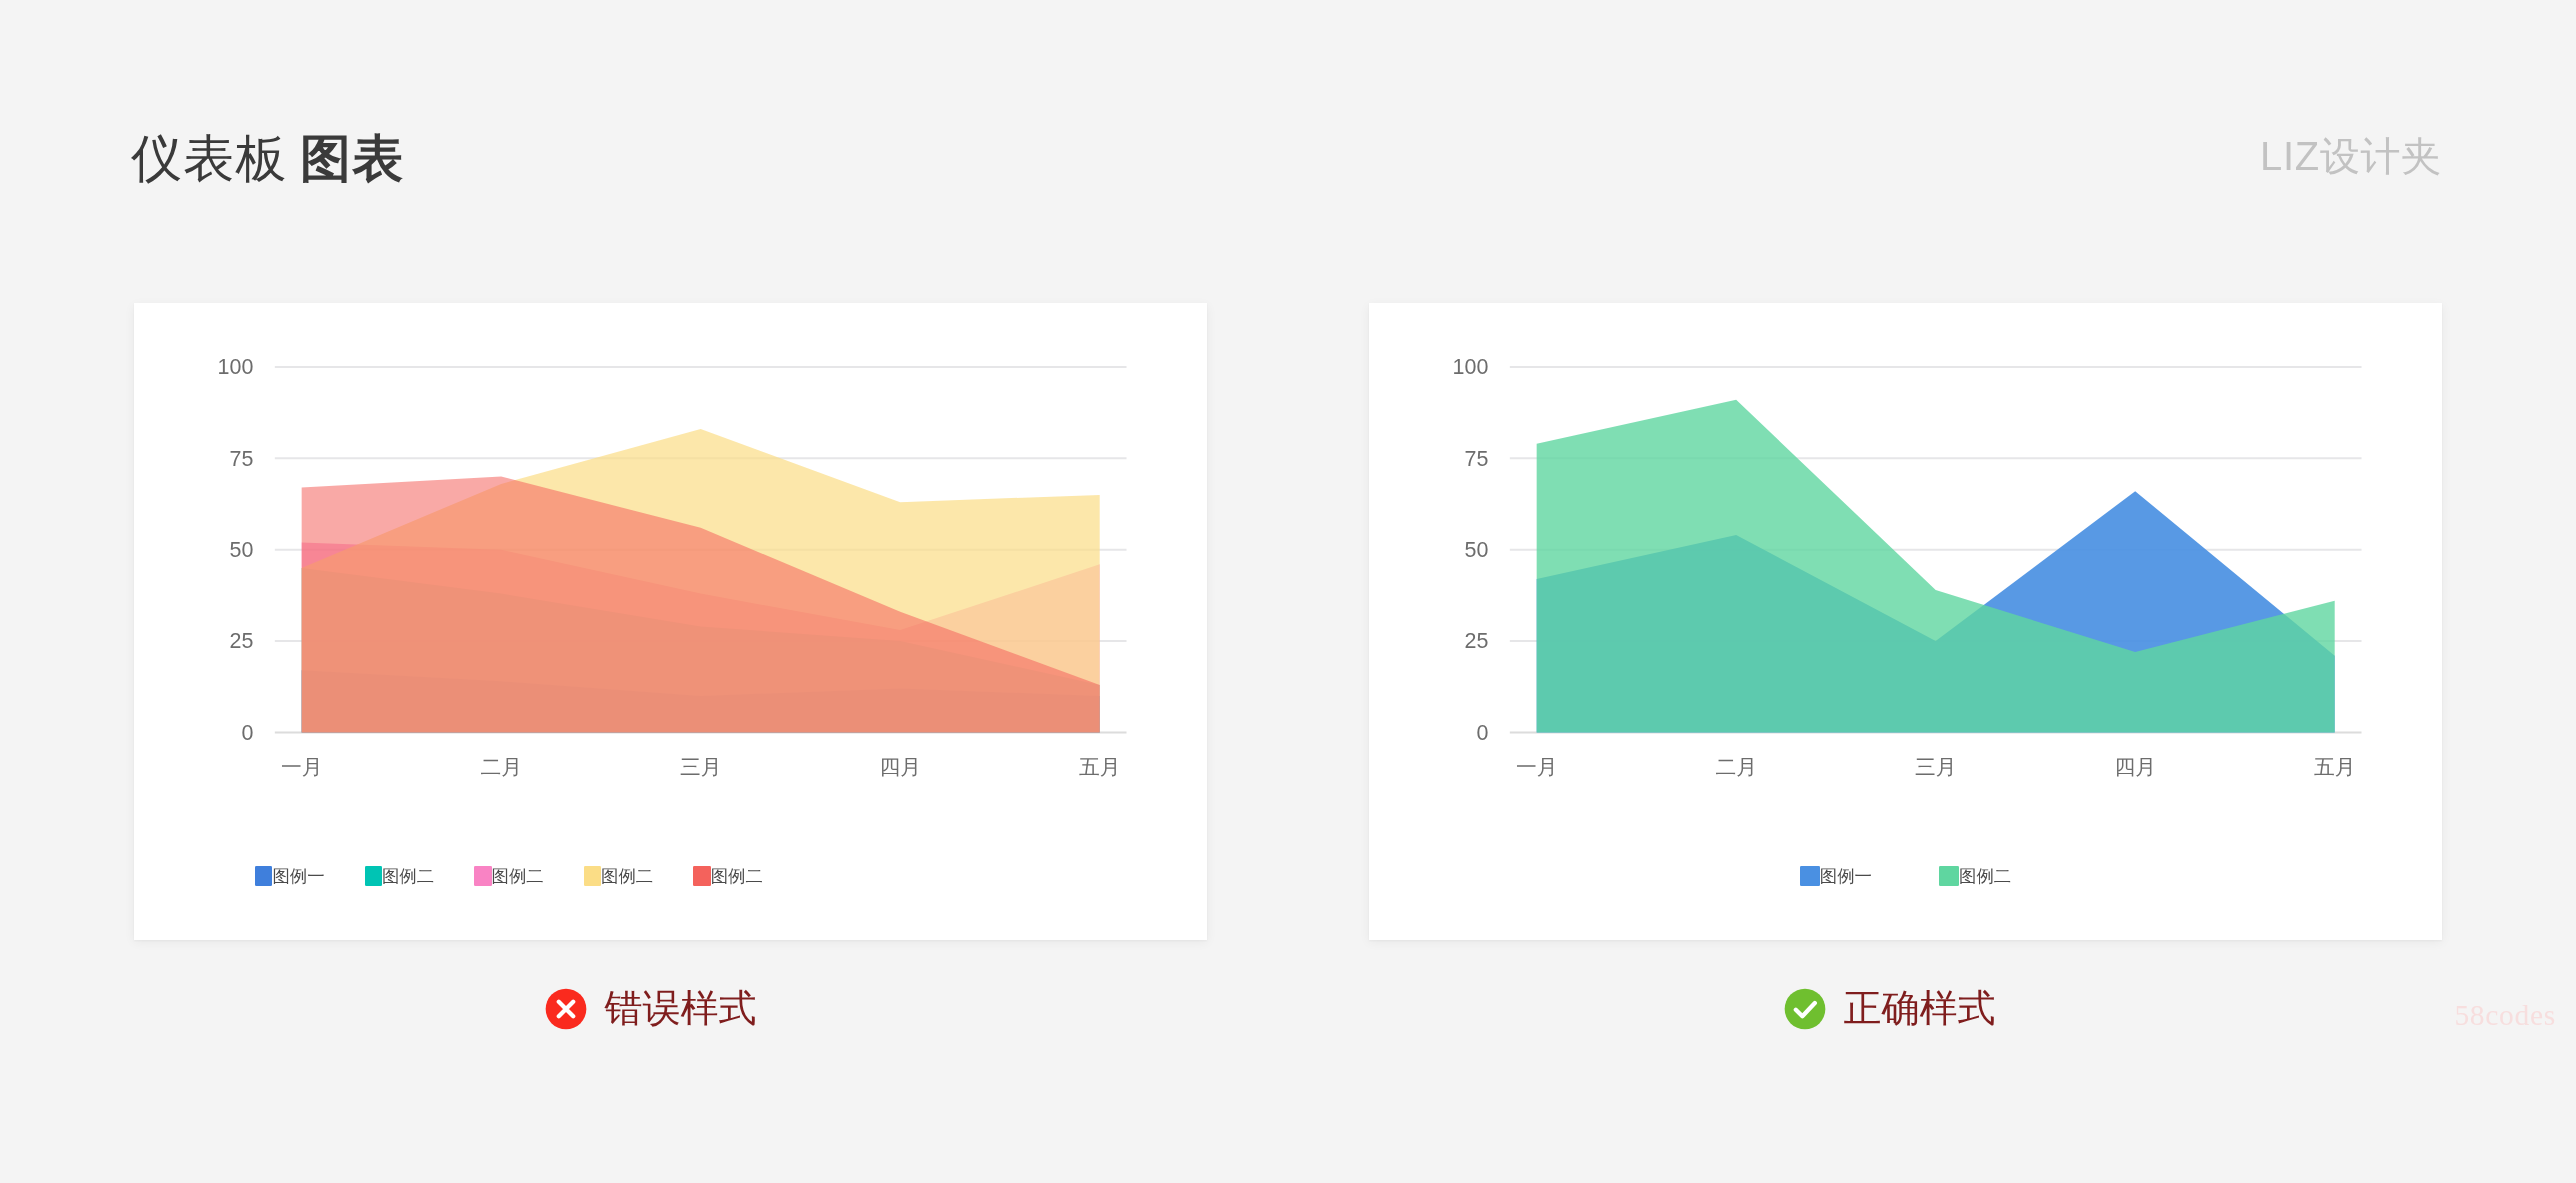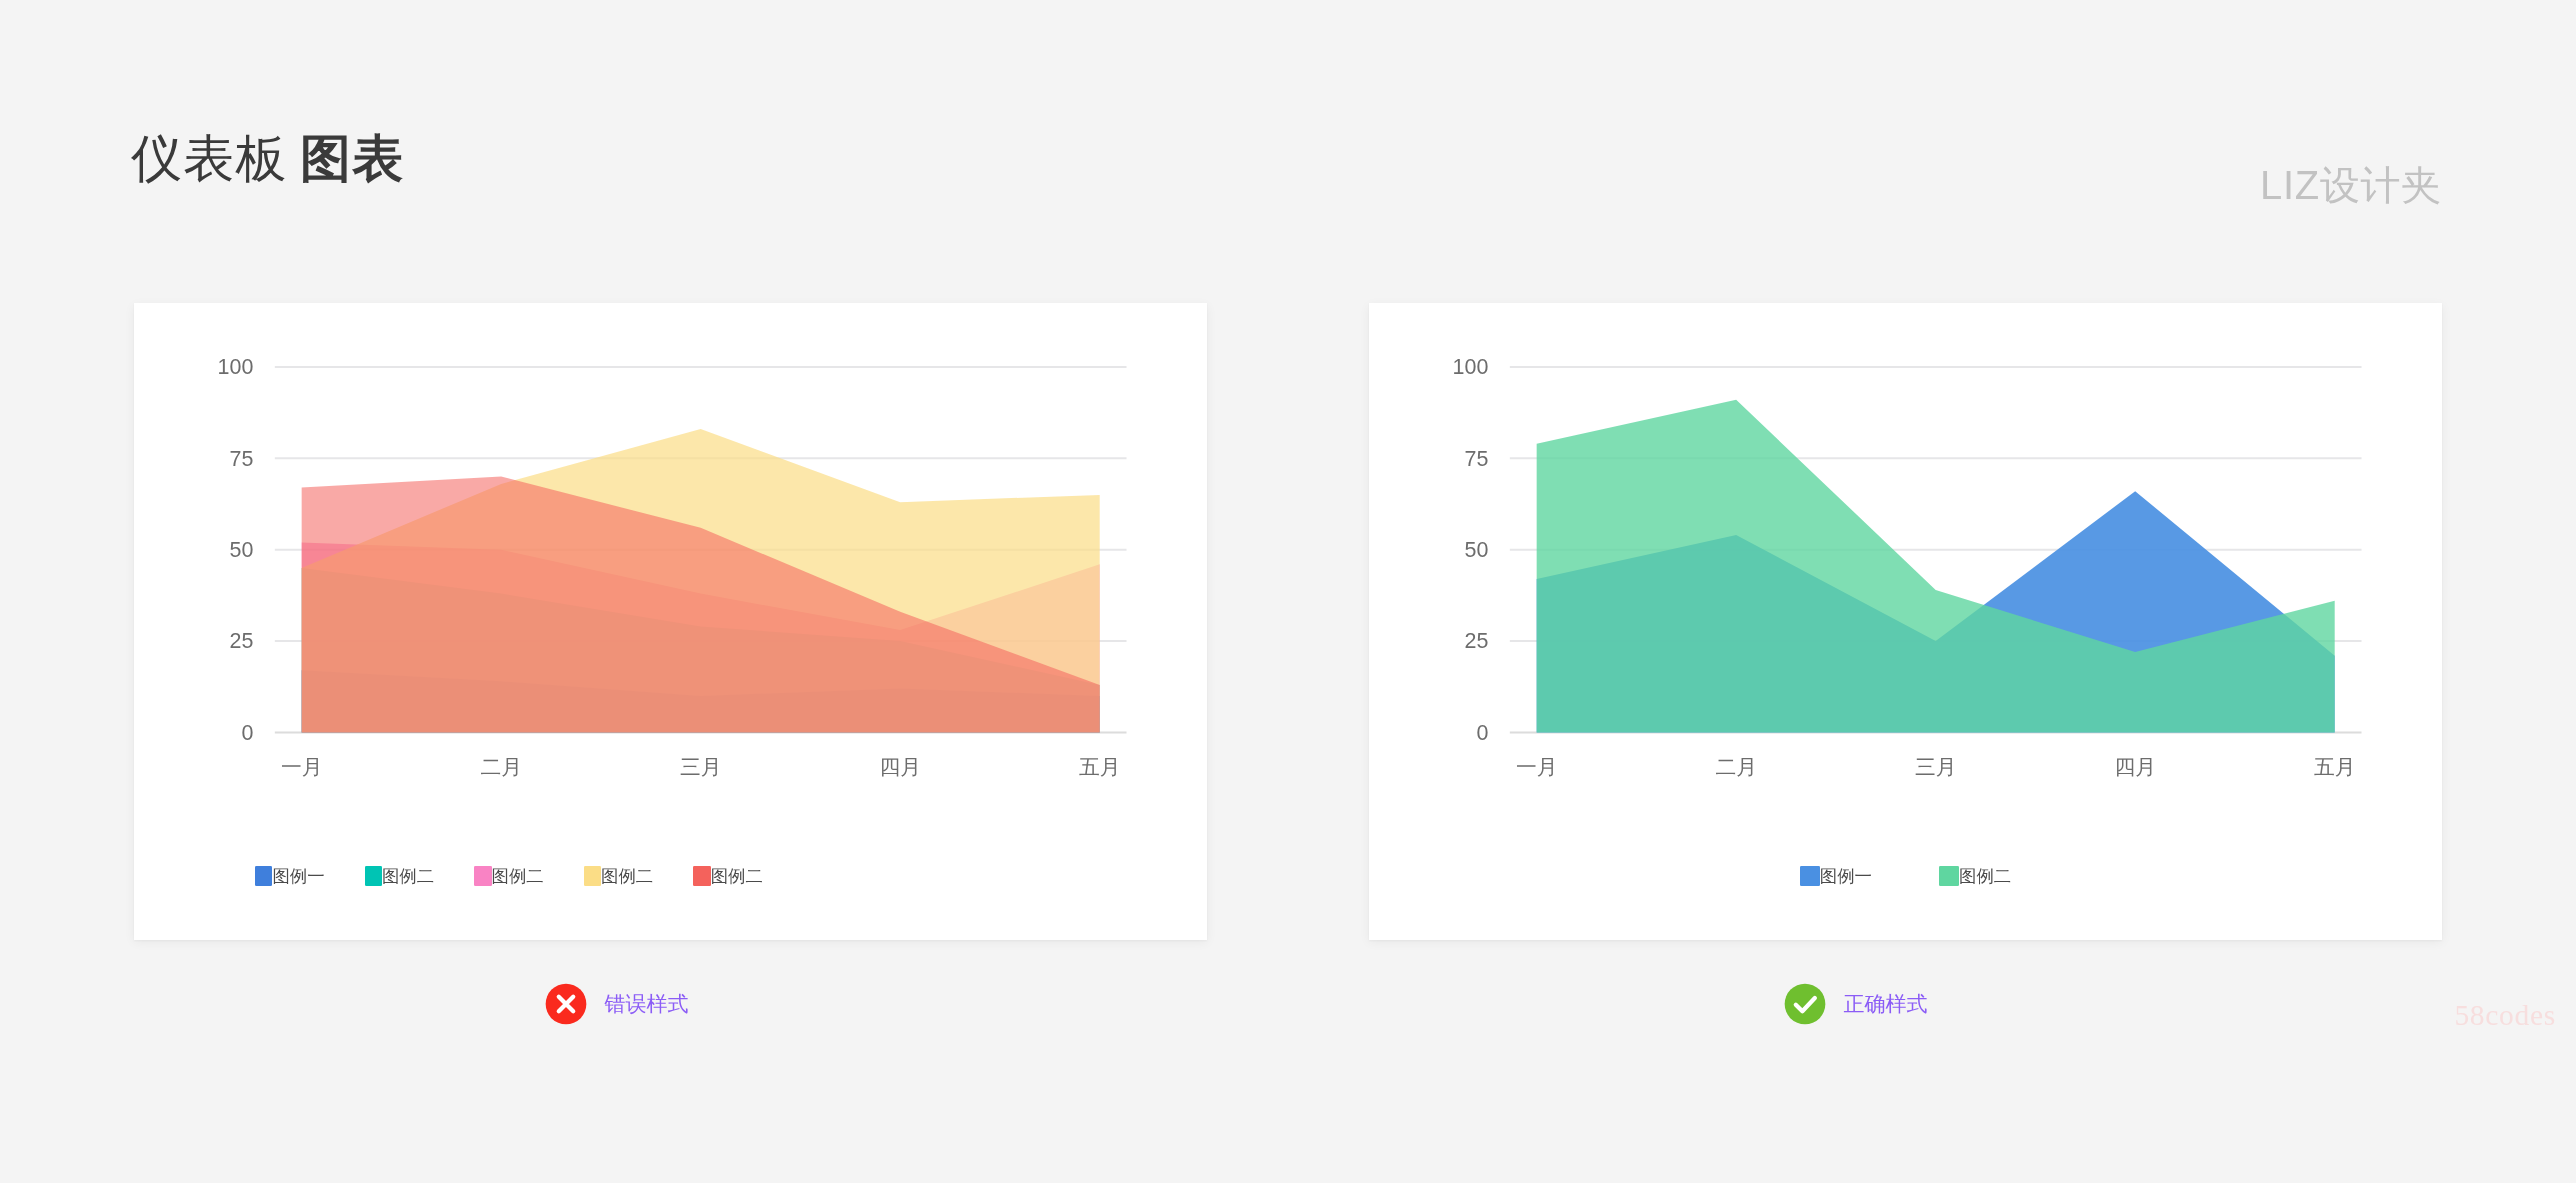--- a/index.html
+++ b/index.html
@@ -20,21 +20,20 @@
     position: absolute; left: 131px; top: 125px;
     font-size: 51px; color: #3a3a3a; white-space: nowrap;
     letter-spacing: 1.3px;
   }
   .page-title .t-regular { font-weight: 400; }
   .page-title .t-bold { font-weight: 700; margin-left: 12px; }
   .brand-mark {
     position: absolute; right: 134px; top: 129px;
     font-size: 40px; color: #c2c2c2; font-weight: 400; white-space: nowrap;
     letter-spacing: 0.7px;
-    margin-top: 29px;
   }
 
   
   .card {
     position: absolute; top: 303px; width: 1073px; height: 637px;
     background: #ffffff;
     box-shadow: 0 3.4px 10.7px rgba(0,0,0,0.055), 0 0.7px 2px rgba(0,0,0,0.04);
   }
   .card-left  { left: 134px; }
   .card-right { left: 1369px; }
@@ -55,21 +54,21 @@
   .legend-label { font-size: 17.4px; color: #4a4a4a; }
 
   
   .caption {
     position: absolute; top: 983px;
     display: flex; align-items: center; gap: 17.4px;
   }
   .caption-left  { left: 545px; }
   .caption-right { left: 1784px; }
   .status-icon { width: 42px; height: 42px; flex: 0 0 auto; }
-  .caption-text { font-size: 21px; color: #8b5cf6; white-space: nowrap; }
+  .caption-text { font-size: 38px; color: #7f1d1d; white-space: nowrap; }
 
   .watermark {
     position: absolute; right: 20px; bottom: 2.7px;
     font-family: "Liberation Serif", "DejaVu Serif", serif;
     font-size: 29.5px; color: #f7dede; letter-spacing: 0.7px;
   }
 </style>
 </head>
 <body>
 

